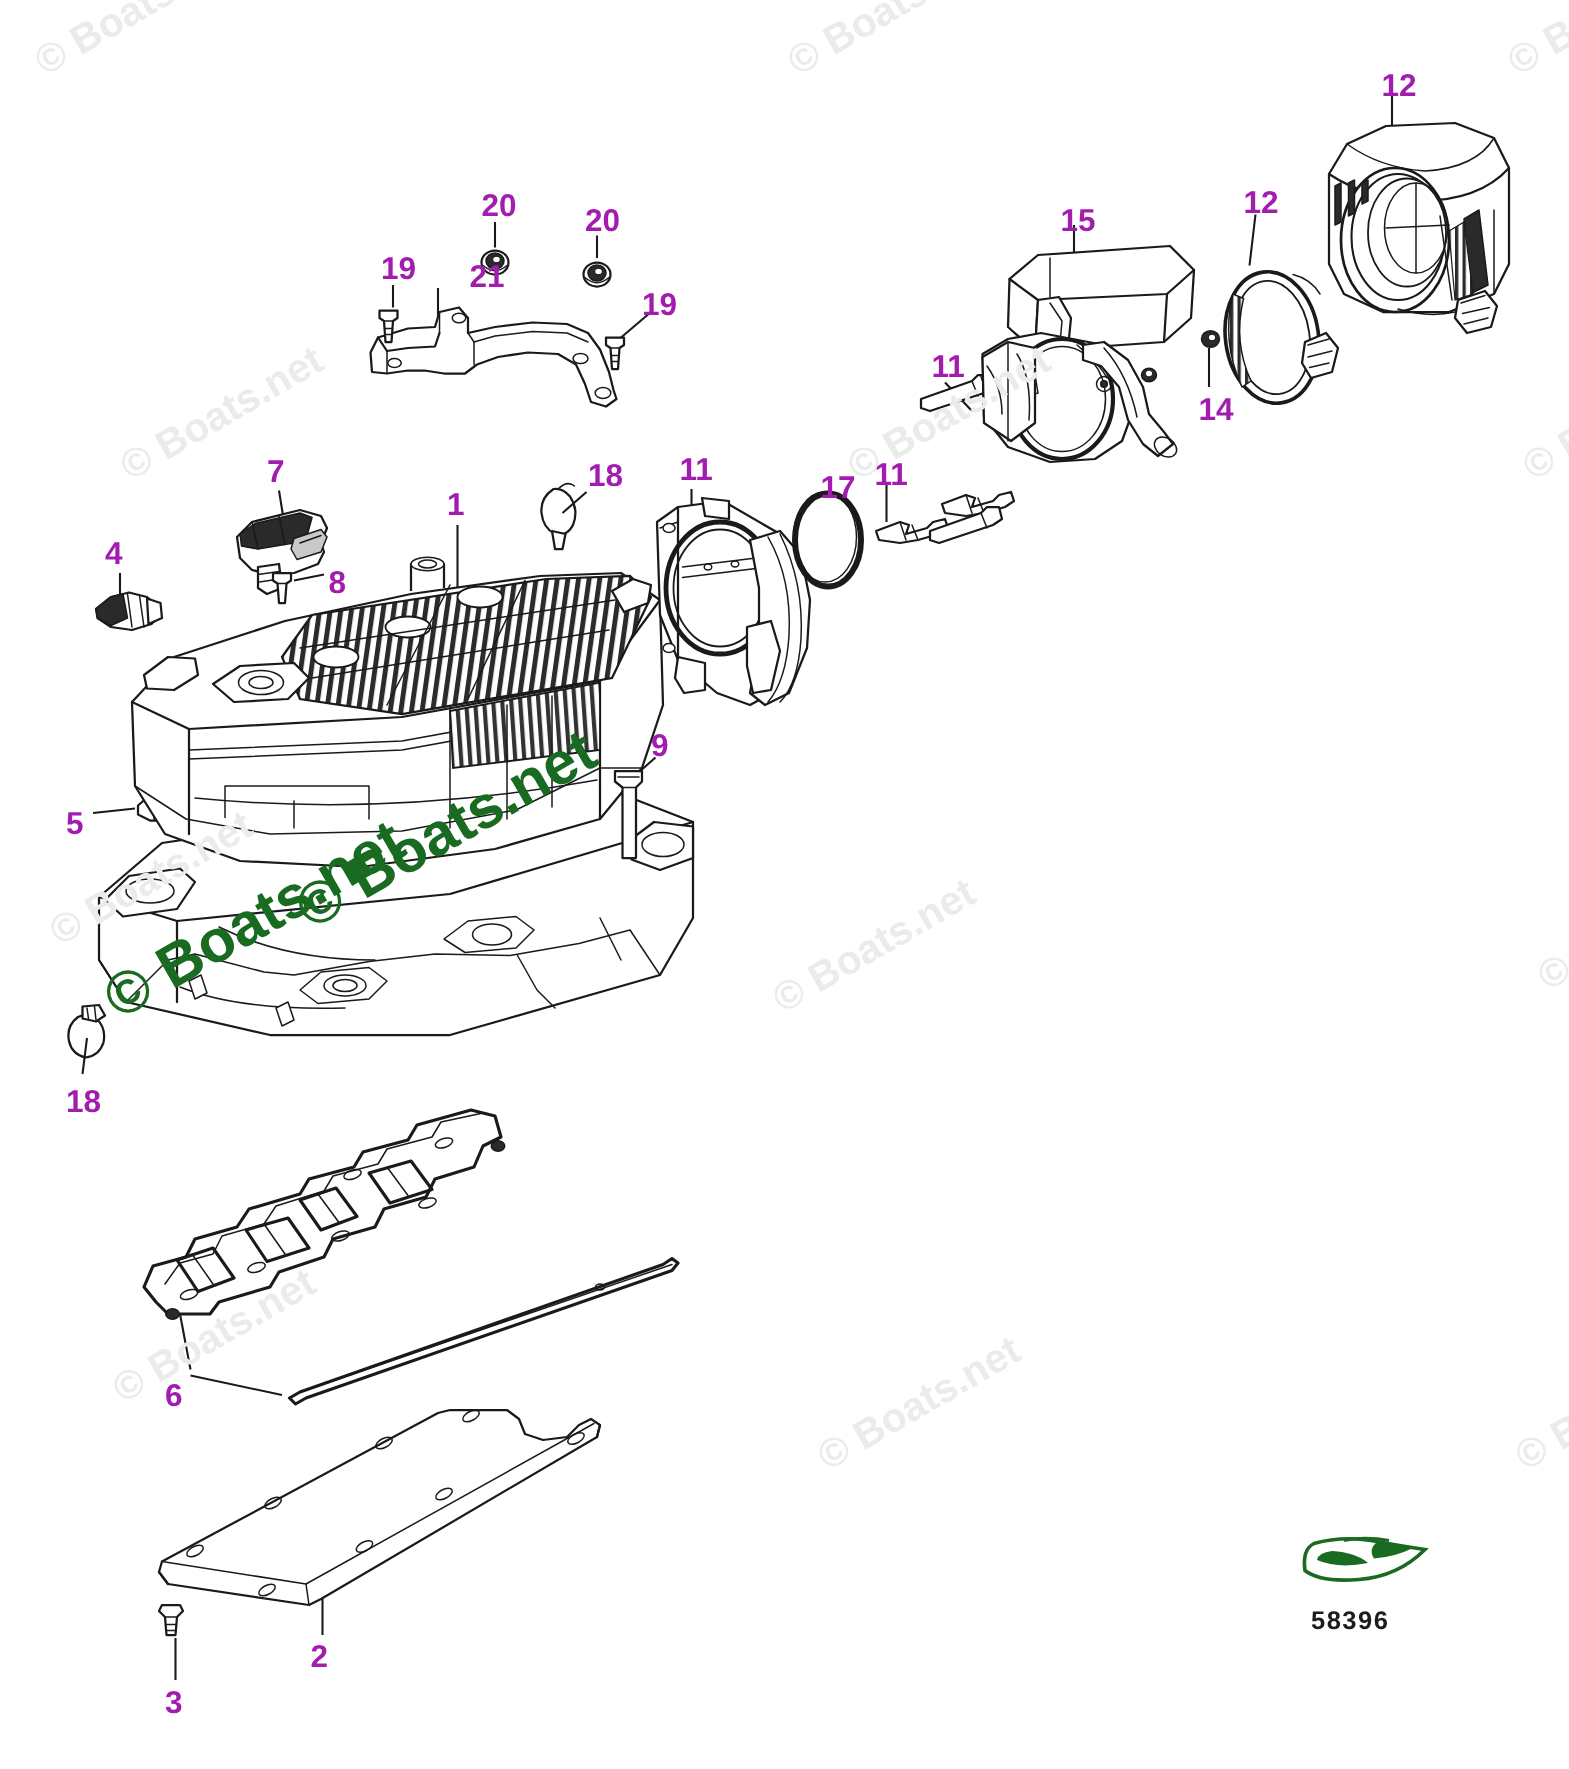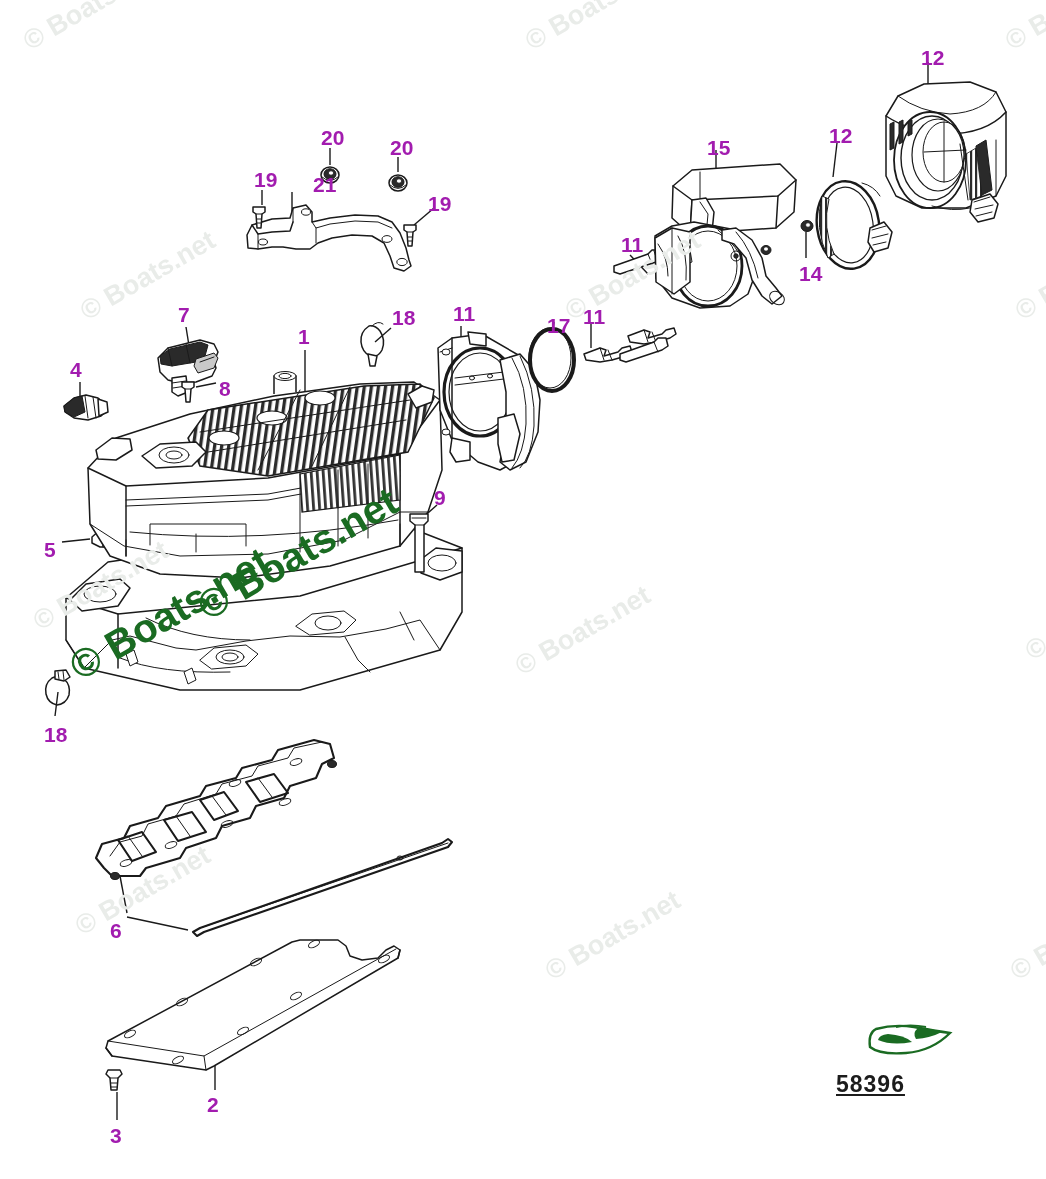--- a/index.html
+++ b/index.html
@@ -11,22 +11,22 @@
 
   .wm-light{position:absolute;color:#e9ece9;font-weight:bold;font-size:27px;
             white-space:nowrap;transform-origin:left top;
             transform:rotate(-30deg);pointer-events:none;user-select:none;}
   .wm-green{position:absolute;color:#1a6b22;font-weight:bold;font-size:40px;
             white-space:nowrap;transform-origin:left top;
             transform:rotate(-30deg);pointer-events:none;user-select:none;}
 
   .callout{position:absolute;font-size:21px;font-weight:bold;color:#a21caf;
            font-family:"Liberation Sans",sans-serif;letter-spacing:0px;}
-  #diagram-number{position:absolute;left:836px;top:1071px;font-size:23px;
-                  font-weight:bold;color:#1c1c1c;letter-spacing:1px;text-decoration:underline;}
+  #diagram-number{position:absolute;left:874px;top:1071px;font-size:17px;
+                  font-weight:bold;color:#1c1c1c;letter-spacing:1px;}
 </style>
 </head>
 <body>
 
 <div id="stage">
 
 <svg width="1046" height="1179" viewBox="0 0 1046 1179">
   <defs>
     <style>
       .ln{fill:none;stroke:#1a1a1a;stroke-width:1.5;stroke-linejoin:round;stroke-linecap:round;}

